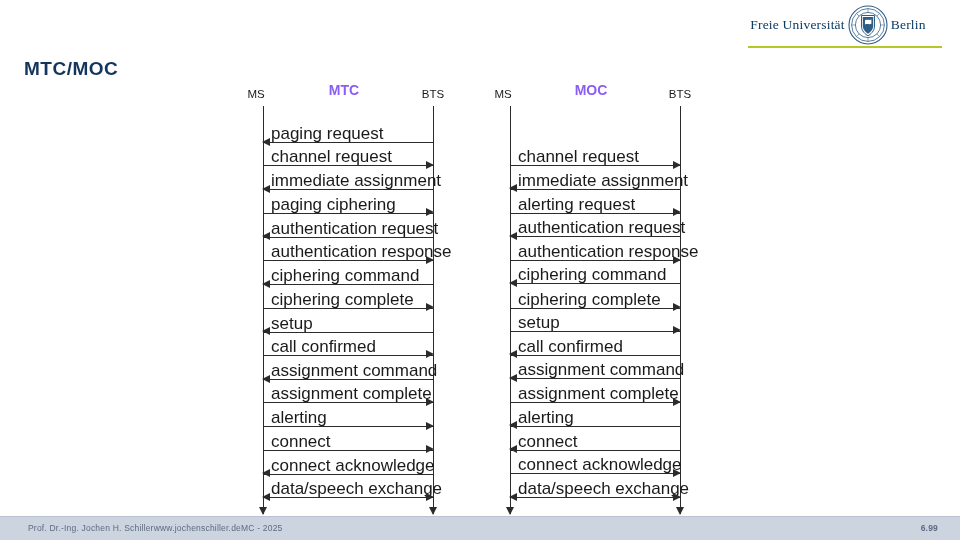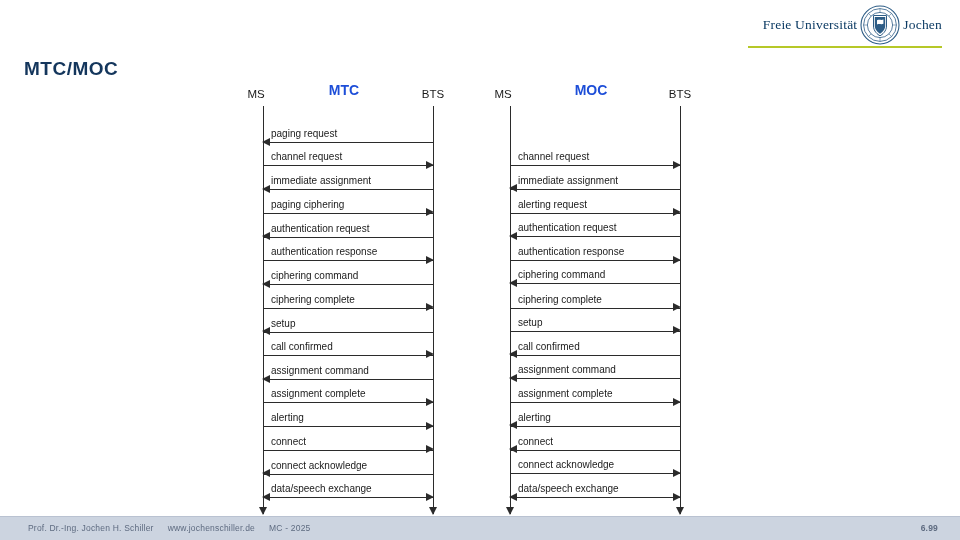--- a/index.html
+++ b/index.html
@@ -19,21 +19,21 @@
   .logo-block {
     position: absolute;
     top: 8px;
     right: 18px;
     width: 208px;
     height: 44px;
   }
   .logo-row {
     display: flex;
     align-items: center;
-    justify-content: flex-end;
+    justify-content: center;
     height: 34px;
   }
   .logo-word {
     font-family: "Liberation Serif", serif;
     font-size: 13.5px;
     color: #0b3a63;
     letter-spacing: 0.2px;
     white-space: nowrap;
   }
   .logo-word.left { margin-right: 3px; }
@@ -90,21 +90,21 @@
   }
   .head-left { left: 9px; transform: translateX(-50%); }
   .head-right { left: 186px; transform: translateX(-50%); }
   .head-center {
     position: absolute;
     top: -2px;
     left: 97px;
     transform: translateX(-50%);
     font-size: 14px;
     font-weight: bold;
-    color: #1d4ed8;
+    color: #8b5cf6;
   }
 
   
   .lanes {
     position: relative;
     height: 408px;
   }
   .lifeline {
     position: absolute;
     top: 0;
@@ -126,21 +126,21 @@
   .msg {
     position: absolute;
     left: 16px;
     width: 170px;
     height: 0;
   }
   .msg-label {
     position: absolute;
     left: 8px;
     bottom: 2px;
-    font-size: 10px;
+    font-size: 17px;
     color: #1a1a1a;
     white-space: nowrap;
     line-height: 13px;
   }
   .msg-line {
     position: absolute;
     left: 0;
     right: 0;
     top: 0;
     border-top: 1.6px solid #2b2b2b;
@@ -173,21 +173,20 @@
   }
   .footer-left {
     position: absolute;
     left: 28px;
     top: 6px;
     font-size: 8.5px;
     color: #5e6b80;
     letter-spacing: 0.2px;
     white-space: nowrap;
     display: flex;
-    gap: 14px;
   }
   .footer-right {
     position: absolute;
     right: 22px;
     top: 6px;
     font-size: 8.5px;
     color: #5e6b80;
     font-weight: bold;
     letter-spacing: 0.2px;
   }
@@ -211,21 +210,21 @@
           <line x1="8.4" y1="8.4" x2="11.1" y2="11.1"></line>
           <line x1="28.9" y1="28.9" x2="31.6" y2="31.6"></line>
           <line x1="31.6" y1="8.4" x2="28.9" y2="11.1"></line>
           <line x1="11.1" y1="28.9" x2="8.4" y2="31.6"></line>
         </g>
         <path d="M13.5 10.5 h13 v10.5 c0 5.2 -4.2 8.6 -6.5 9.8 c-2.3 -1.2 -6.5 -4.6 -6.5 -9.8 z" fill="#ffffff" stroke="#2e5d86" stroke-width="1"></path>
         <path d="M14.8 12 h10.4 v8.8 c0 4 -3.3 6.8 -5.2 7.9 c-1.9 -1.1 -5.2 -3.9 -5.2 -7.9 z" fill="#2e5d86"></path>
         <path d="M17 15.2 c2.4 -0.9 4.6 0.4 6.4 -0.6 l0 4.2 c-1.9 1 -4 -0.3 -6.4 0.6 z" fill="#ffffff"></path>
       </svg>
     </span>
-    <span class="logo-word right">Jochen</span>
+    <span class="logo-word right">Berlin</span>
   </div>
   <div class="logo-underline"></div>
 </div>
 
 <div class="slide-title">MTC/MOC</div>
 
 <div class="diagrams">
 
   <div class="seqdiag" id="diagram-mtc">
     <div class="diag-head">

